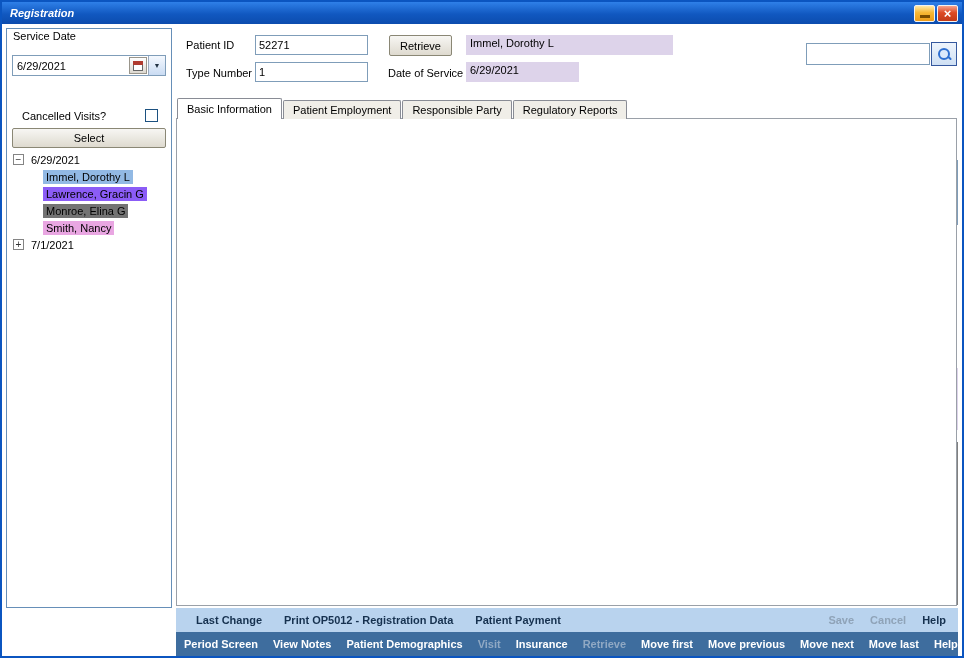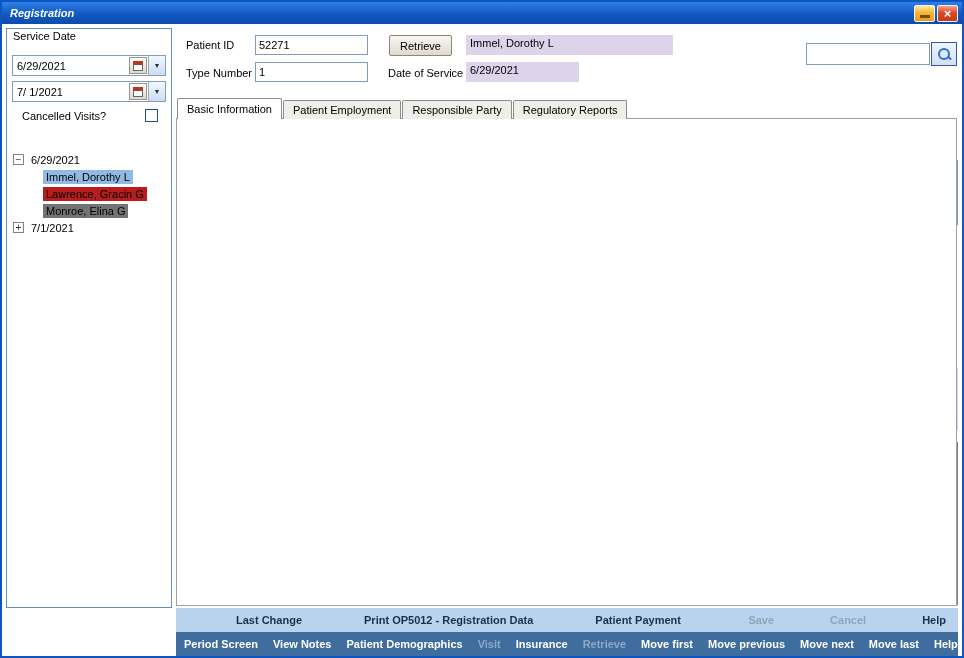--- a/index.html
+++ b/index.html
@@ -63,21 +63,21 @@
   .hscroll{height:16px;background:#e8e6e2;border-top:1px solid #a7a399;display:flex;align-items:center;flex:none;}
   .sb-btn{width:16px;height:15px;background:linear-gradient(#fdfdfc,#d5d1c8);border:1px solid #9a968c;font-size:7px;display:flex;align-items:center;justify-content:center;color:#333;flex:none;cursor:pointer;}
   .sb-thumb{height:13px;background:linear-gradient(#fdfdfc,#cfcbc2);border:1px solid #9a968c;margin:0 1px;cursor:pointer;}
   .supp-title{height:16px;background:linear-gradient(#f5f4f1,#d8d4cb);border-bottom:1px solid #a7a399;text-align:center;line-height:15px;flex:none;}
   .rowmark{font-weight:bold;}
   .newmark{font-size:14px;line-height:8px;padding-top:6px;}
   
   .bar1{position:absolute;left:176px;top:608px;width:782px;height:24px;background:#b9d3ee;display:flex;align-items:center;gap:22px;padding:0 12px 0 20px;font-weight:bold;color:#16314f;z-index:2;}
   .bar1 .right{margin-left:auto;display:flex;gap:16px;}
   .bar1 .muted{color:#8fa3b8;}
-  .bar1 span{cursor:pointer;white-space:nowrap;margin-left:40px;}
+  .bar1 span{cursor:pointer;white-space:nowrap;}
   .bar2{position:absolute;left:176px;top:632px;width:782px;height:24px;background:#3e6d9e;display:flex;align-items:center;gap:15px;padding:0 14px 0 8px;font-weight:bold;color:#fff;z-index:2;}
   .bar2 .muted{color:#90a9c4;}
   .bar2 .help{margin-left:auto;}
   .bar2 span{cursor:pointer;white-space:nowrap;}
   .search-btn{position:absolute;border:1px solid #35589e;background:linear-gradient(#eef4fc,#cfe0f4);display:flex;align-items:center;justify-content:center;cursor:pointer;}
 </style>
 </head>
 <body>
 
 <div class="titlebar">
@@ -88,40 +88,39 @@
   <span class="cap-btn btn-close">×</span>
 </div>
 
 <div class="left-panel">
   <div class="lbl" style="left:6px;top:1px">Service Date</div>
   <div class="datepicker" style="top:26px">
     <span class="dp-text">6/29/2021</span>
     <span class="cal-btn"></span>
     <span class="dp-arrow">▼</span>
   </div>
-  <div class="datepicker" style="top:52px">
-    <span class="dp-text">7/ 1/2021</span>
-    <span class="cal-btn"></span>
-    <span class="dp-arrow">▼</span>
-  </div>
   <div class="lbl" style="left:15px;top:81px">Cancelled Visits?</div>
   <span class="checkbox" style="left:138px;top:80px"></span>
+  <button class="btn" style="left:5px;top:99px;width:154px;height:20px">Select</button>
   <div class="tree">
     <div class="tnode">
       <span class="expander">−</span>
       <span class="tlabel">6/29/2021</span>
     </div>
     <div class="tnode child">
         <span class="tlabel" style="background-color: rgb(146, 185, 228);">Immel, Dorothy L</span>
       </div>
     <div class="tnode child">
-        <span class="tlabel" style="background-color: #b91c1c;">Lawrence, Gracin G</span>
+        <span class="tlabel" style="background-color: #8b5cf6;">Lawrence, Gracin G</span>
       </div>
     <div class="tnode child">
         <span class="tlabel" style="background-color: #737373;">Monroe, Elina G</span>
+      </div>
+    <div class="tnode child">
+        <span class="tlabel" style="background-color: rgb(233, 166, 226);">Smith, Nancy</span>
       </div>
     <div class="tnode">
       <span class="expander">+</span>
       <span class="tlabel">7/1/2021</span>
     </div>
   </div>
 </div>
 
 <div class="lbl" style="left:186px;top:39px">Patient ID</div>
 <input class="inp" style="left: 255px; top: 35px; width: 113px; height: 20px;" value="52271">

